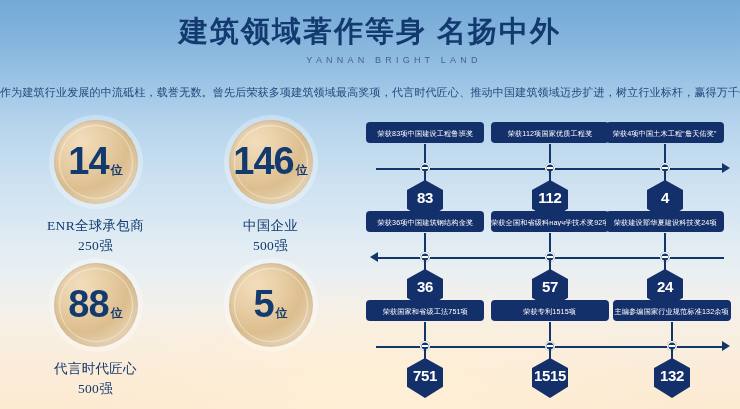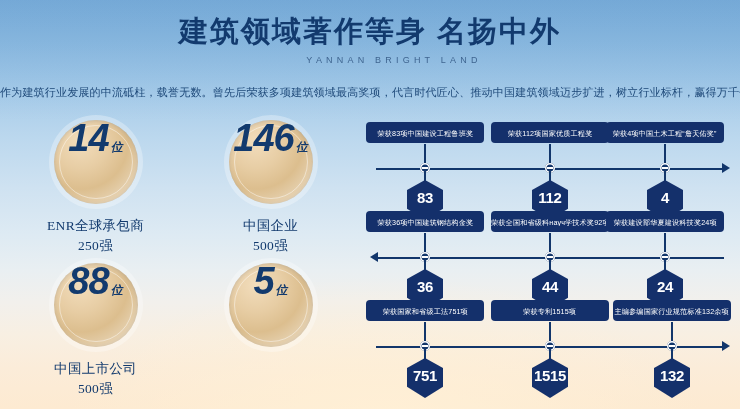--- a/index.html
+++ b/index.html
@@ -96,28 +96,27 @@
     flex-direction: column;
     align-items: center;
     justify-content: flex-start;
   }
   .coin {
     width: 84px;
     height: 84px;
     border-radius: 50%;
     position: relative;
     display: flex;
-    align-items: flex-start;
+    align-items: center;
     justify-content: center;
     background:
       radial-gradient(circle at 32% 26%, #f2ddbc 0%, #e7cda4 32%, #dcbe8e 56%, #e6d2b2 78%, #f0e3cd 100%);
     box-shadow:
       0 0 0 5px rgba(255,255,255,0.30),
       0 1px 4px rgba(60,80,110,0.18) inset;
-    font-style: italic;
   }
   .coin::before {
     content: "";
     position: absolute;
     inset: 5px;
     border-radius: 50%;
     border: 1px solid rgba(255,255,255,0.45);
   }
   .coin-inner {
     display: flex;
@@ -309,21 +308,21 @@
     </div>
 
     <div class="stat">
       <div class="coin">
         <div class="coin-inner">
           <span class="coin-num">88</span>
           <span class="coin-unit">位</span>
         </div>
       </div>
       <div class="stat-label">
-        <div>中国上市公司</div>
+        <div>代言时代匠心</div>
         <div>500强</div>
       </div>
     </div>
 
     <div class="stat">
       <div class="coin">
         <div class="coin-inner">
           <span class="coin-num">5</span>
           <span class="coin-unit">位</span>
         </div>
@@ -392,21 +391,21 @@
       </div>
 
       <div class="node" style="left:182px;">
         <div class="card">
           <span class="card-text">荣获全国和省级科науч学技术奖92项</span>
         </div>
         <div class="stem"></div>
         <div class="dot"></div>
         <div class="drop"></div>
         <div class="hex">
-          <span class="hex-num">44</span>
+          <span class="hex-num">57</span>
         </div>
       </div>
 
       <div class="node" style="left:297px;">
         <div class="card">
           <span class="card-text">荣获建设部华夏建设科技奖24项</span>
         </div>
         <div class="stem"></div>
         <div class="dot"></div>
         <div class="drop"></div>

